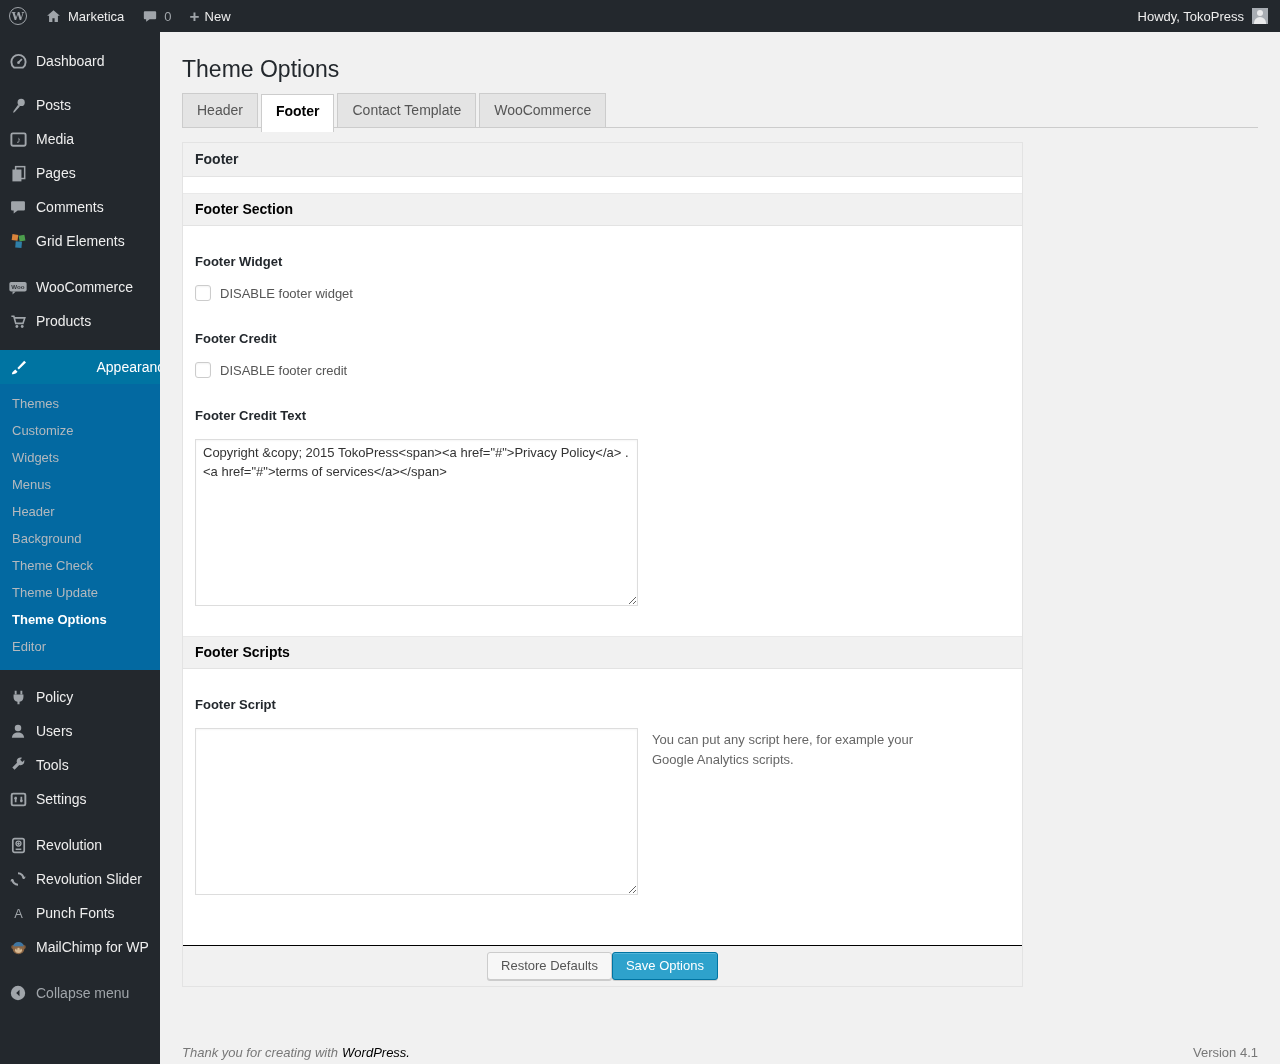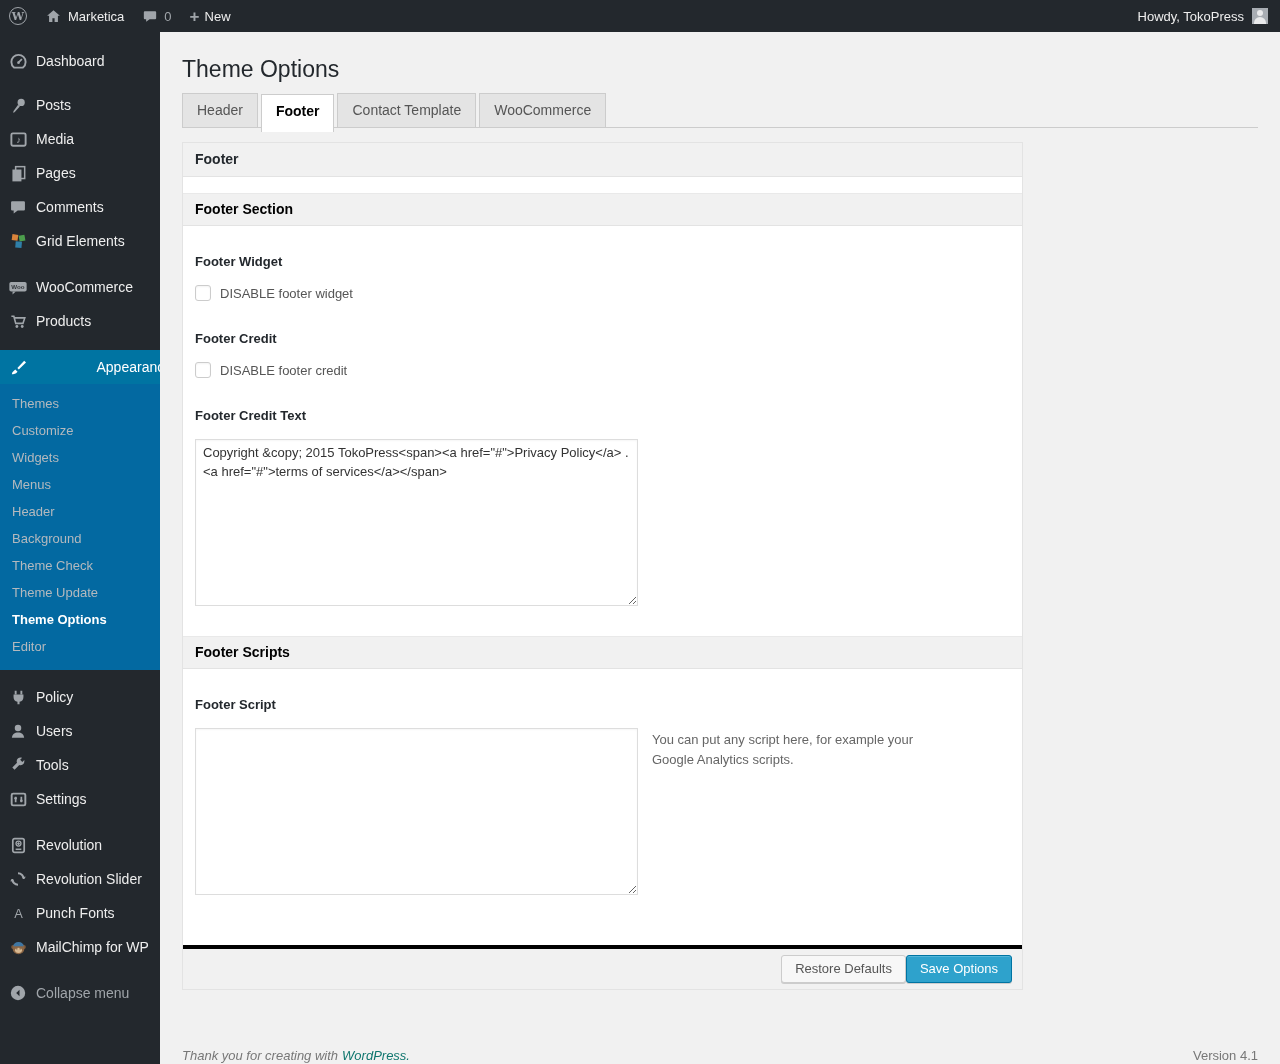--- a/index.html
+++ b/index.html
@@ -60,31 +60,31 @@
   .field-label { font-size:13px; font-weight:bold; color:#23282d; margin:0 0 16px; }
   .check-row { display:flex; align-items:center; gap:9px; font-size:13px; color:#555; margin:8px 0 30px; }
   .checkbox { width:16px; height:16px; background:#fff; border:1px solid #ccc; border-radius:3px;
               box-shadow:inset 0 1px 2px rgba(0,0,0,.05); cursor:pointer; flex:none; }
   .ta { width:443px; height:167px; border:1px solid #ddd; background:#fff; padding:4px 7px;
         font-family:"Liberation Sans", sans-serif; font-size:13px; color:#333; line-height:1.45;
         resize:both; outline:none; box-shadow:inset 0 1px 2px rgba(0,0,0,.04); }
   .script-row { display:flex; align-items:flex-start; gap:14px; }
   .help-text { font-size:13px; color:#666; width:300px; line-height:1.55; padding-top:2px; }
 
-  .panel-footer { background:#f1f1f1; border-top:4px solid #000000; padding:6px 10px;
-                  display:flex; justify-content:flex-end; align-items:center; }
+  .panel-footer { background:#f1f1f1; border-top:1px solid #000000; padding:6px 10px;
+                  display:flex; justify-content:center; align-items:center; }
   .btn { font-size:13px; line-height:16px; padding:5px 13px; border-radius:3px; cursor:pointer; }
   .btn-secondary { background:#f7f7f7; border:1px solid #ccc; color:#555; box-shadow:0 1px 0 #ccc; }
   .btn-primary { background:#2ea2cc; border:1px solid #0074a2; color:#fff;
                  box-shadow:inset 0 1px 0 rgba(120,200,230,.5), 0 1px 0 rgba(0,0,0,.15); }
 
   .page-footer { margin:58px 22px 0; display:flex; justify-content:space-between; align-items:baseline;
                  font-size:13px; color:#777; }
   .thanks { font-style:italic; }
-  .thanks a { color:#0f766e; text-decoration:none; margin-left:4px; cursor:pointer; }
+  .thanks a { color:#000000; text-decoration:none; margin-left:4px; cursor:pointer; }
 </style>
 </head>
 <body>
 
 <div class="adminbar">
   <div class="ab-item">
     <span class="wp-logo-circle">W</span>
   </div>
   <div class="ab-item">
     <svg width="17" height="17" viewBox="0 0 20 20">

